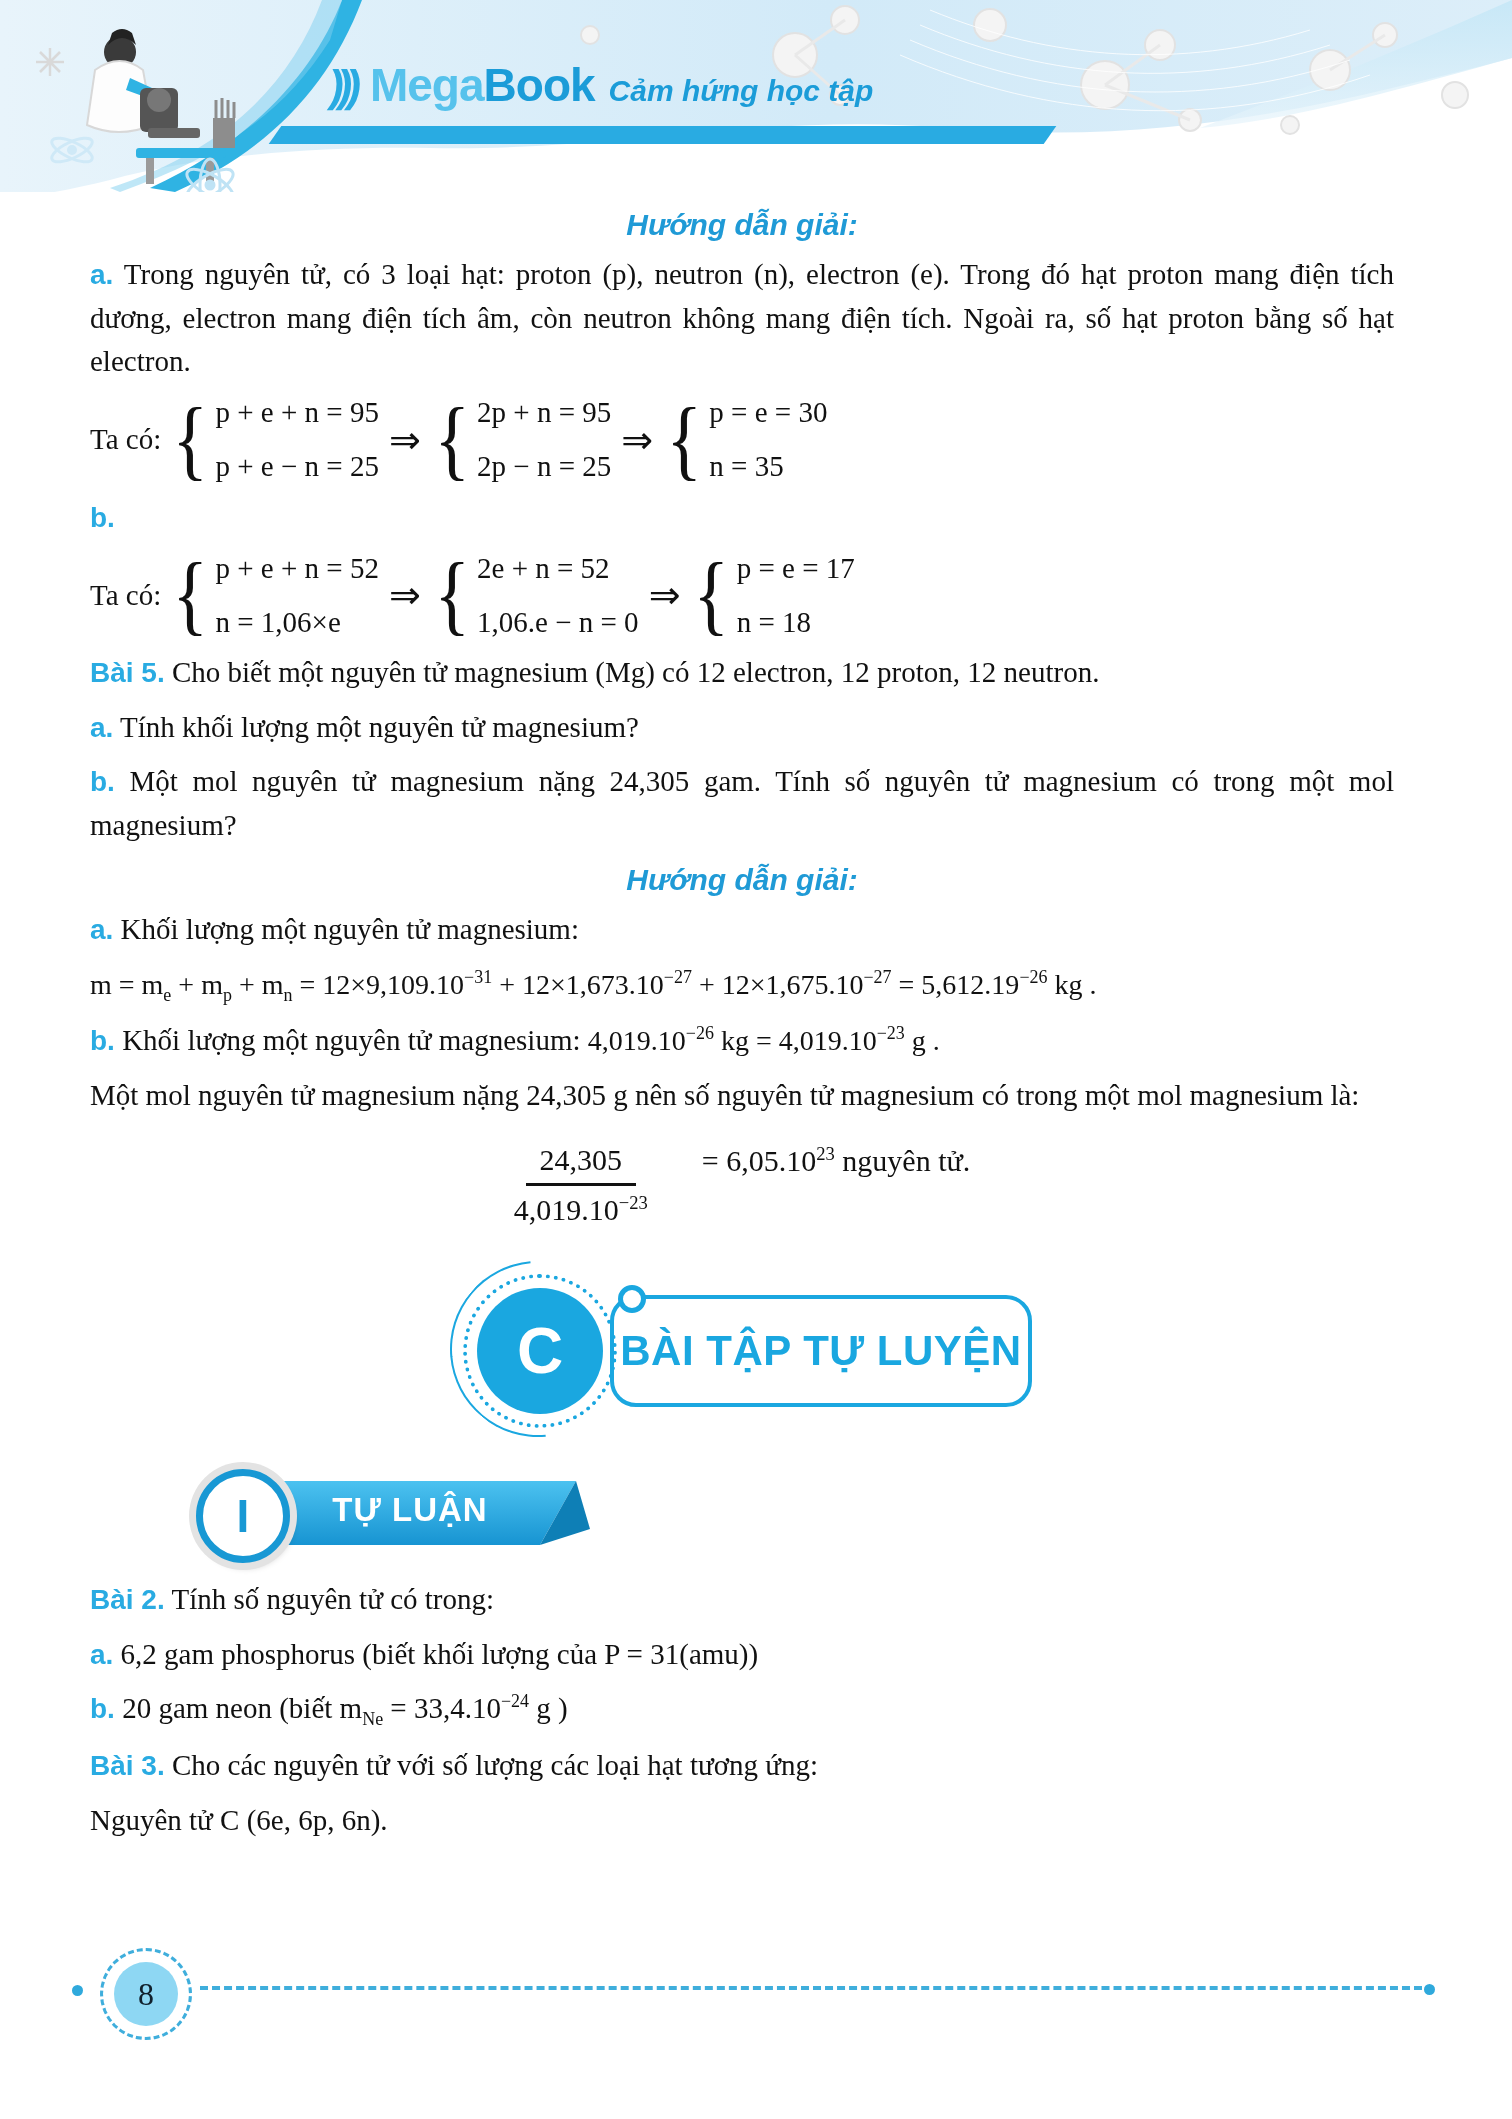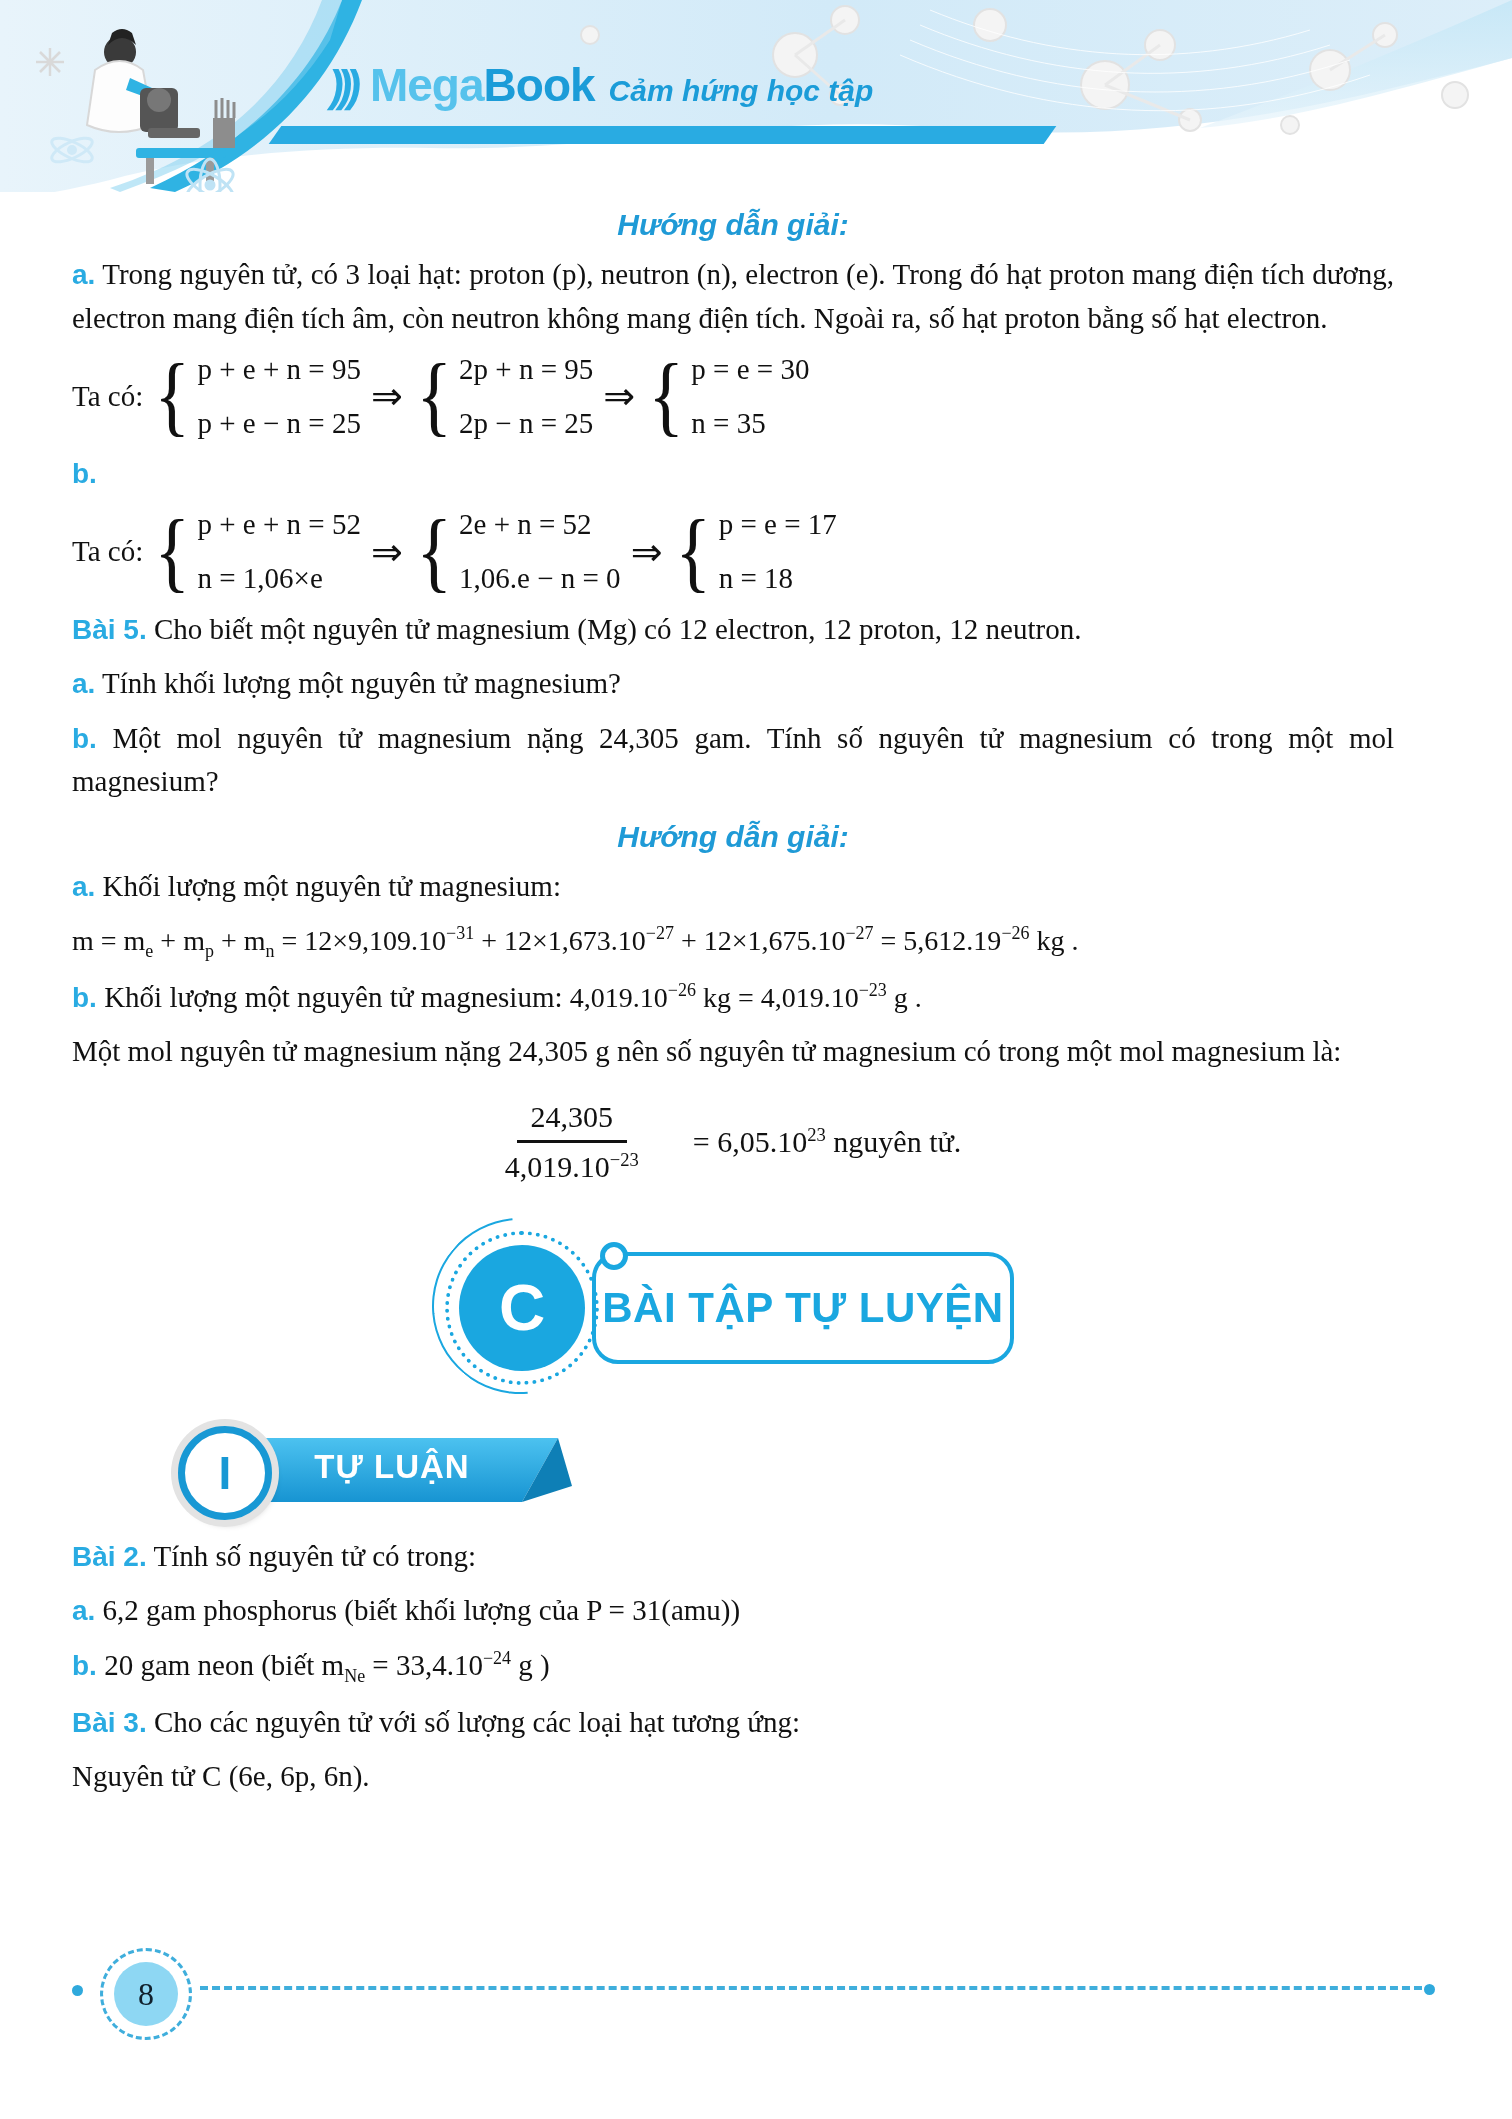--- a/index.html
+++ b/index.html
@@ -14,38 +14,38 @@
             font-family:"Liberation Sans",sans-serif;}
   .logo-mark{font-weight:900;font-size:44px;color:#29abe2;letter-spacing:-6px;
              transform:skewX(-8deg);line-height:1;}
   .brand{font-size:46px;font-weight:700;letter-spacing:-1px;line-height:1;}
   .brand .mega{color:#56c2ec;}
   .brand .book{color:#1b9cd8;}
   .tagline{font-style:italic;font-weight:700;font-size:30px;color:#1b9cd8;}
   .hdr-bar{position:absolute;left:275px;top:126px;width:775px;height:18px;background:#29abe2;
            transform:skewX(-35deg);}
   
-  main{position:relative;padding:0 118px 0 72px;}
+  main{position:relative;padding:0 118px 0 90px;}
   .guide-heading{font-family:"Liberation Sans",sans-serif;font-style:italic;font-weight:700;
                  font-size:30px;color:#1f9ad6;text-align:center;margin:16px 0 10px 0;}
   p.bp{font-size:29px;line-height:1.5;margin:11px 0;text-align:justify;}
   .mk{font-family:"Liberation Sans",sans-serif;font-weight:700;color:#29abe2;font-size:28px;}
   .mth{font-size:28px;}
   sub{font-size:0.62em;}
   sup{font-size:0.62em;}
   
   .sys{display:flex;align-items:center;margin:10px 0 6px 0;font-size:29px;}
   .sys-label{margin-right:8px;}
   .bgroup{display:flex;align-items:center;}
   .brace{font-size:88px;line-height:90px;font-weight:400;transform:scaleX(.85);
          font-family:"Liberation Serif",serif;}
   .eqs{display:flex;flex-direction:column;gap:21px;margin-left:4px;}
   .arrow{font-size:38px;margin:0 10px;}
   
-  .frac-row{display:flex;justify-content:center;align-items:center;margin:26px 0 8px 0;font-size:30px;gap:40px;}
+  .frac-row{display:flex;justify-content:center;align-items:flex-start;margin:26px 0 8px 0;font-size:30px;gap:40px;}
   .frac{display:inline-flex;flex-direction:column;align-items:center;margin-right:14px;}
   .frac .num{padding:0 14px 6px 14px;border-bottom:3px solid #111;}
   .frac .den{padding-top:6px;}
   
   .c-badge{position:relative;height:172px;margin:42px 0 0 368px;width:590px;}
   .c-arc{position:absolute;left:-8px;top:-8px;width:172px;height:172px;border-radius:50%;
          border:2px solid #1aa7e0;border-top-color:transparent;border-right-color:transparent;
          transform:rotate(40deg);}
   .c-dotted{position:absolute;left:5px;top:5px;width:146px;height:146px;border:4px dotted #1aa7e0;
             border-radius:50%;}

